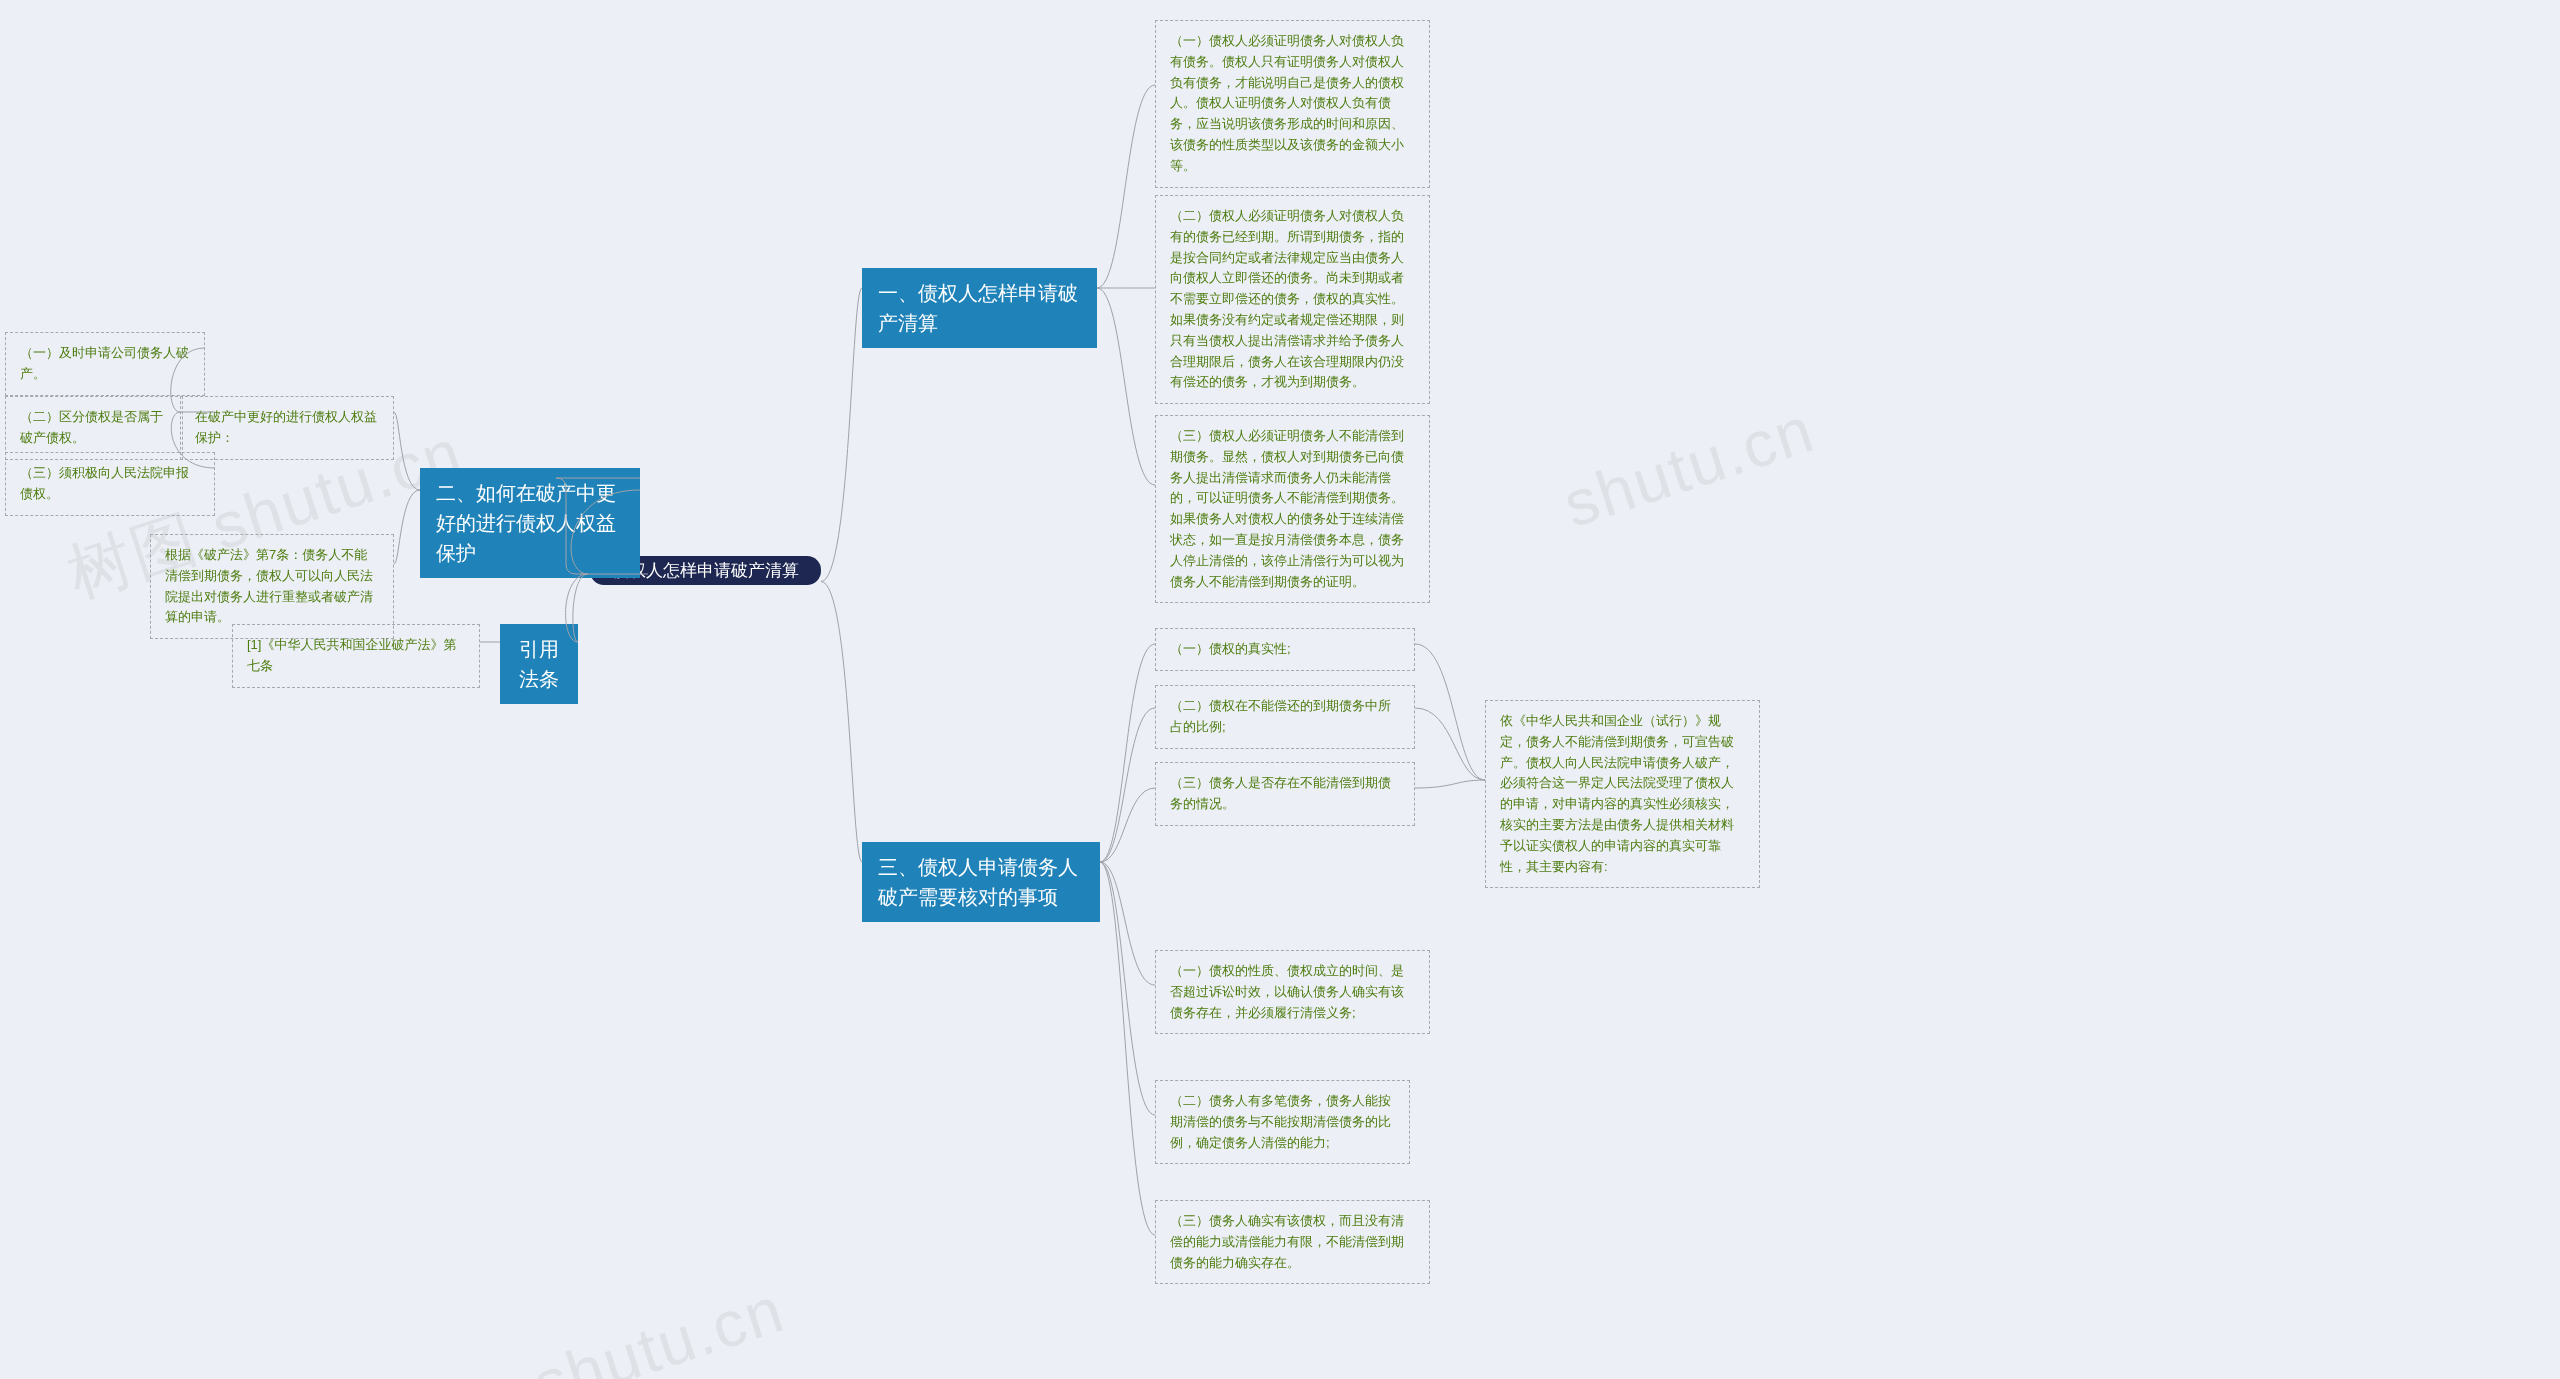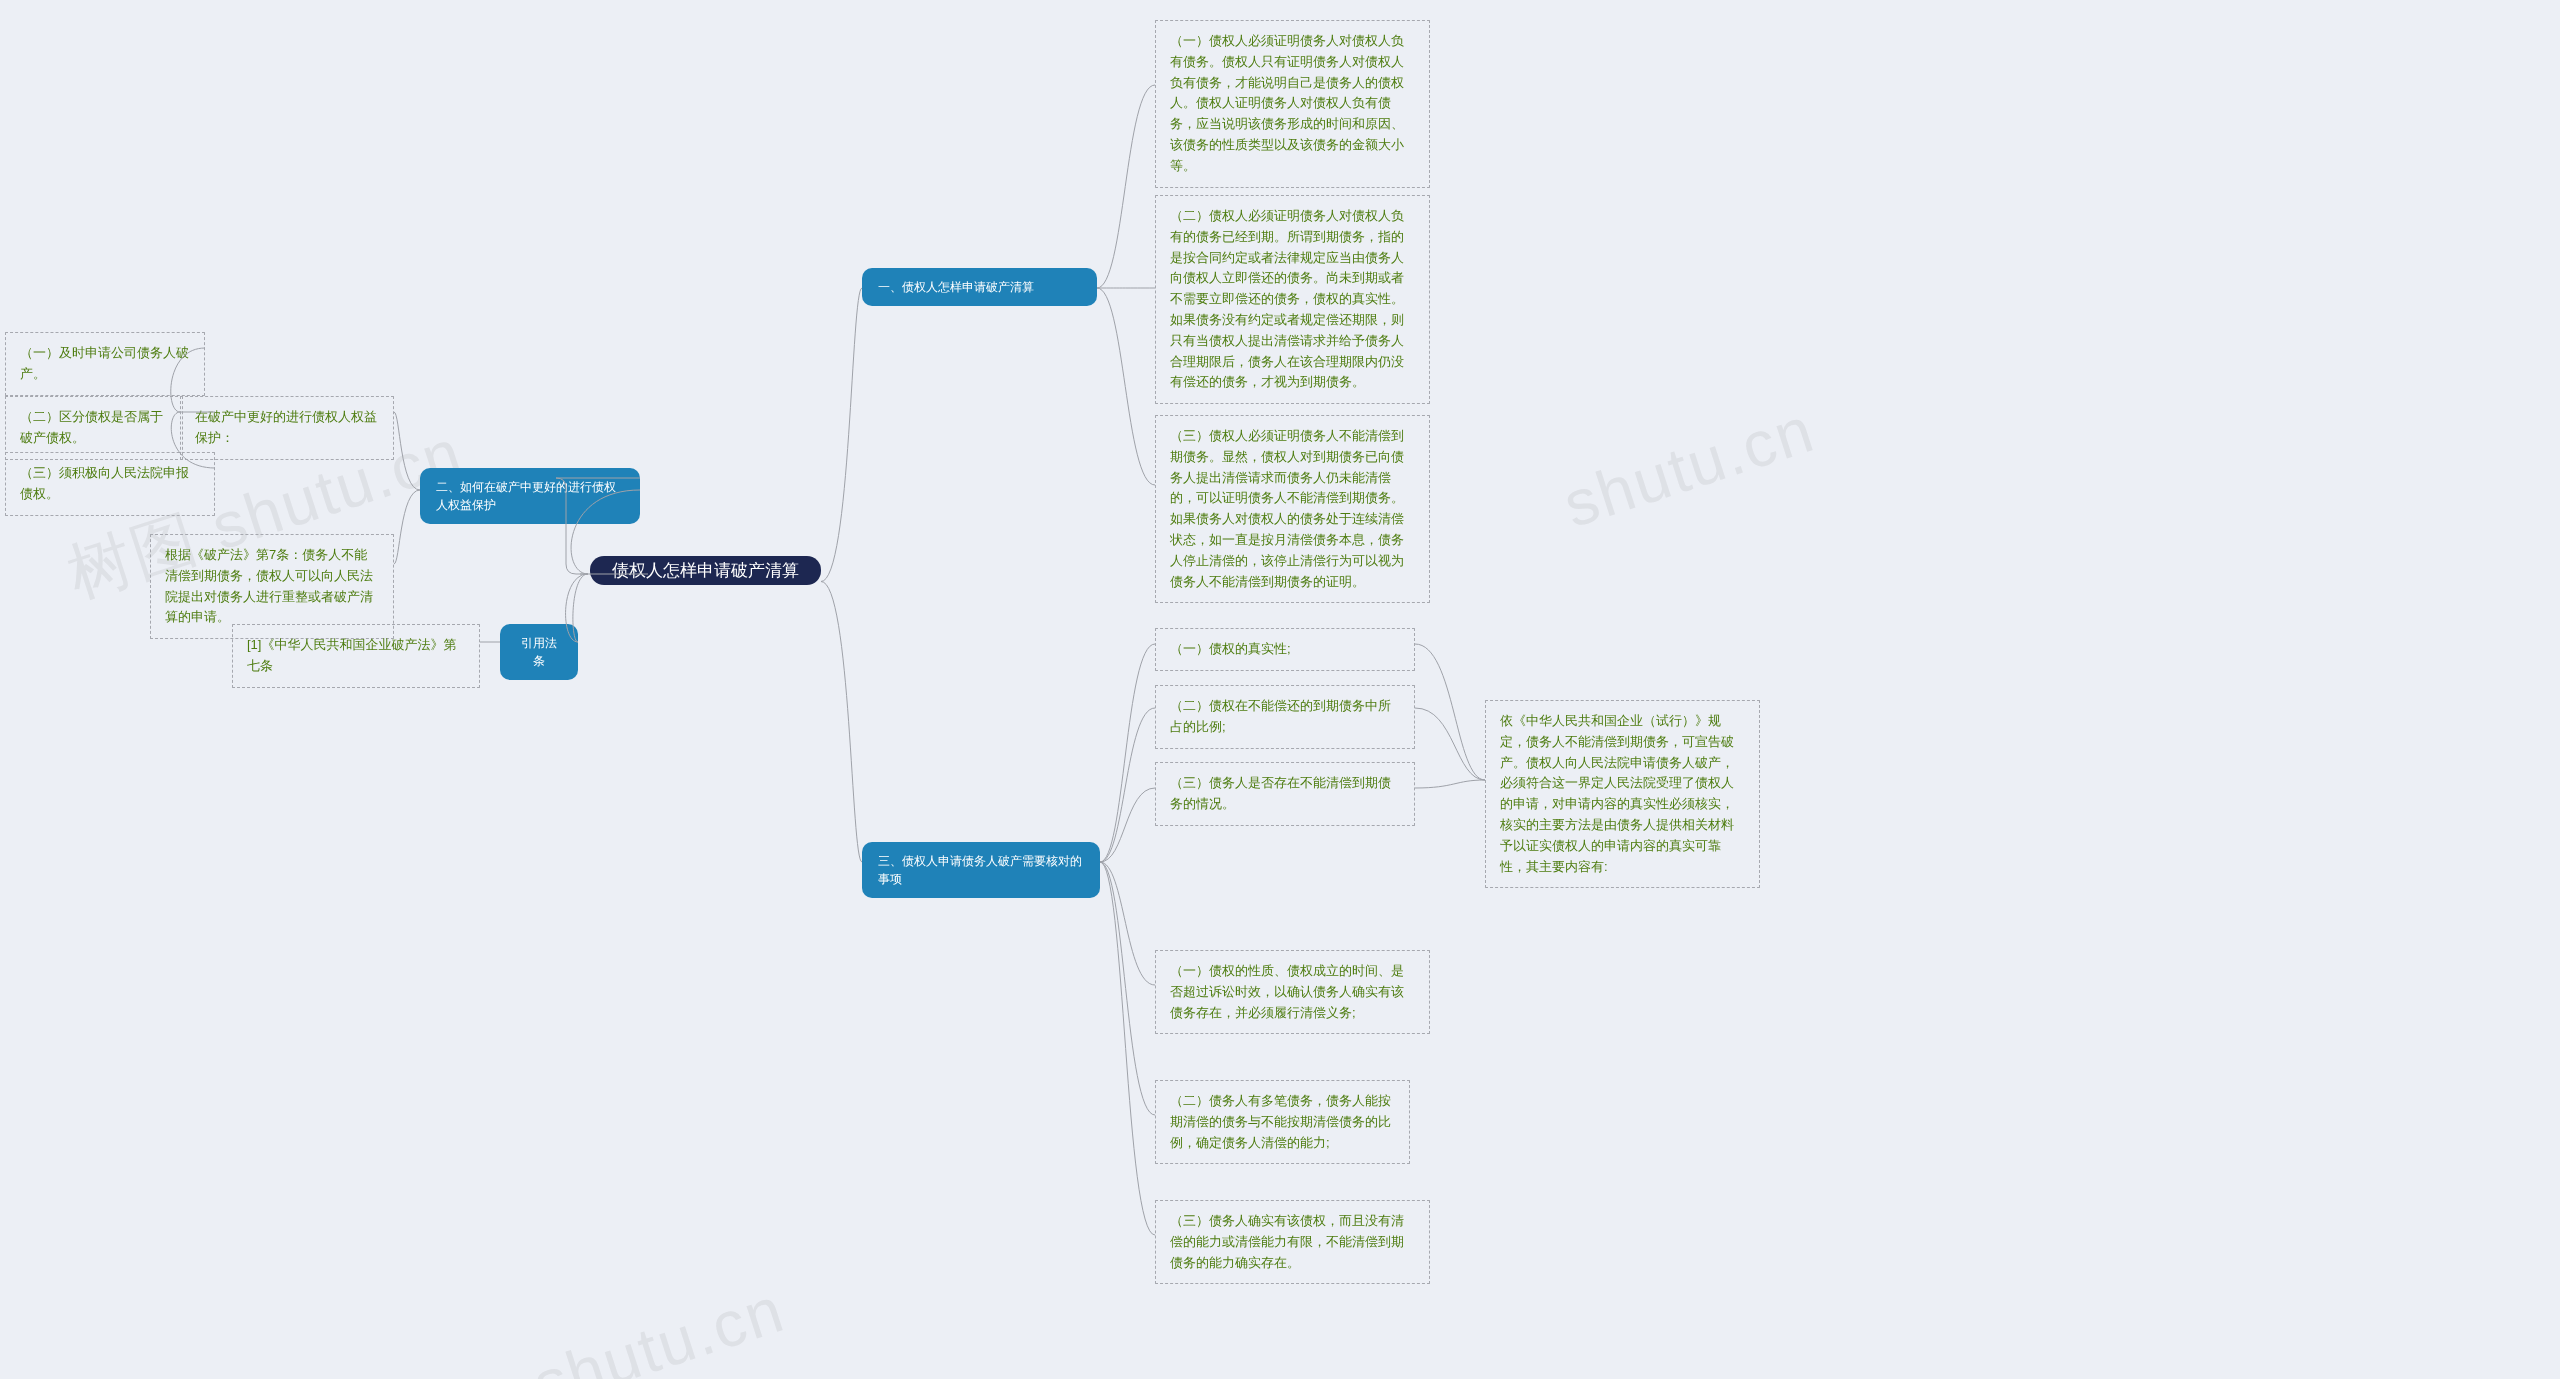--- a/index.html
+++ b/index.html
@@ -30,23 +30,23 @@
     padding: 3px 22px;
     font-size: 17px;
     font-weight: 500;
     border-radius: 14px;
   }
   .branch-node {
     position: absolute;
     background: #1f82b8;
     color: #fff;
     padding: 10px 16px;
-    font-size: 12px;
+    font-size: 20px;
     line-height: 1.5;
-    border-radius: 10px;
+    border-radius: 0;
     max-width: 250px;
   }
   .leaf-node {
     position: absolute;
     border: 1px dashed #a6a8af;
     background: transparent;
     padding: 10px 14px;
     font-size: 13px;
     line-height: 1.6;
     color: #4d7c0f;

